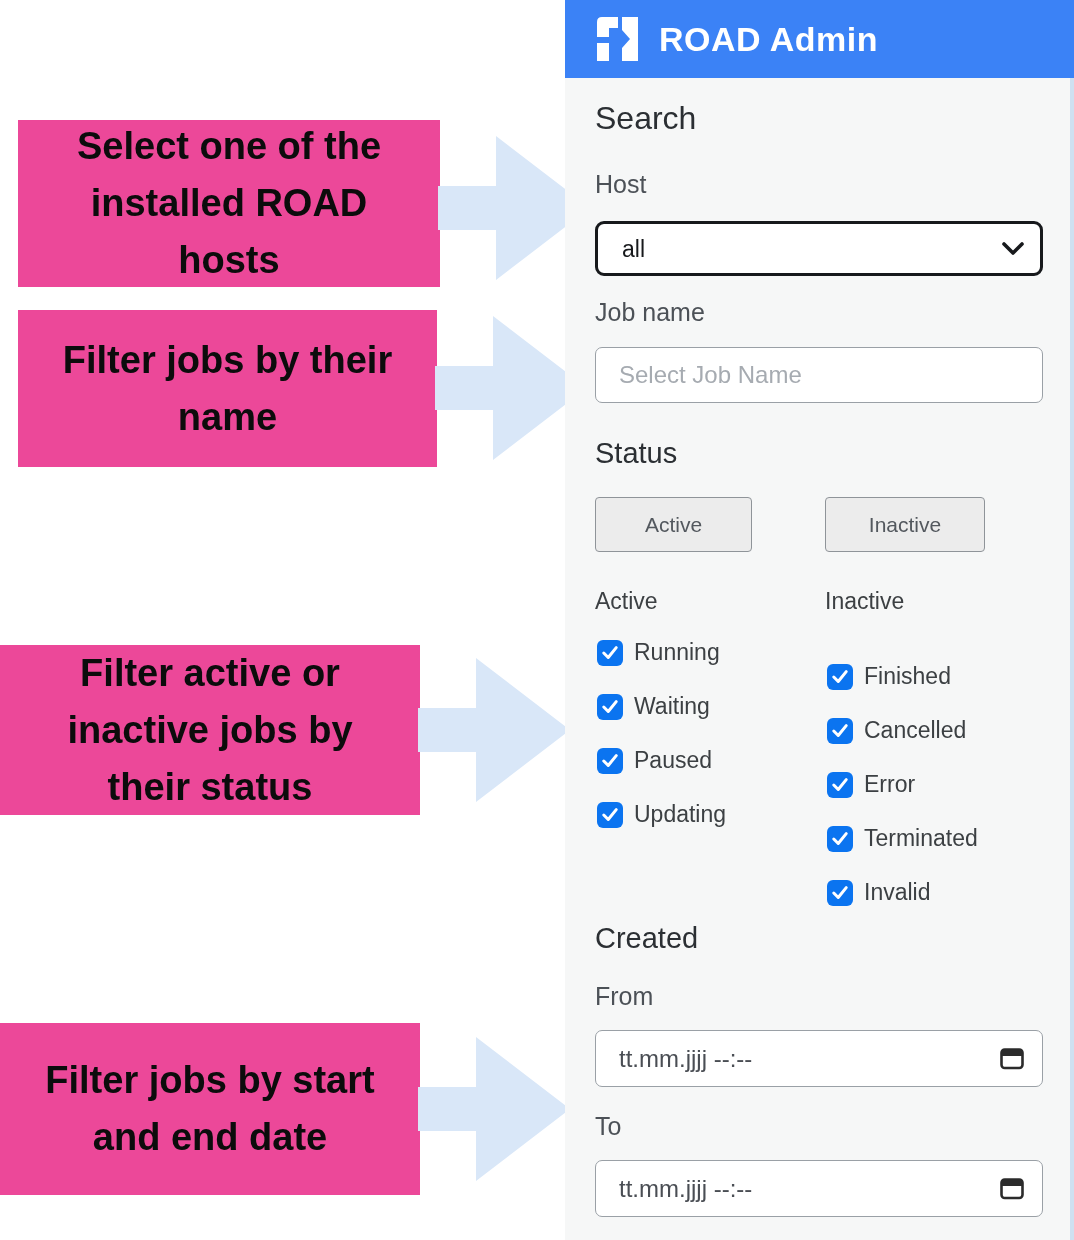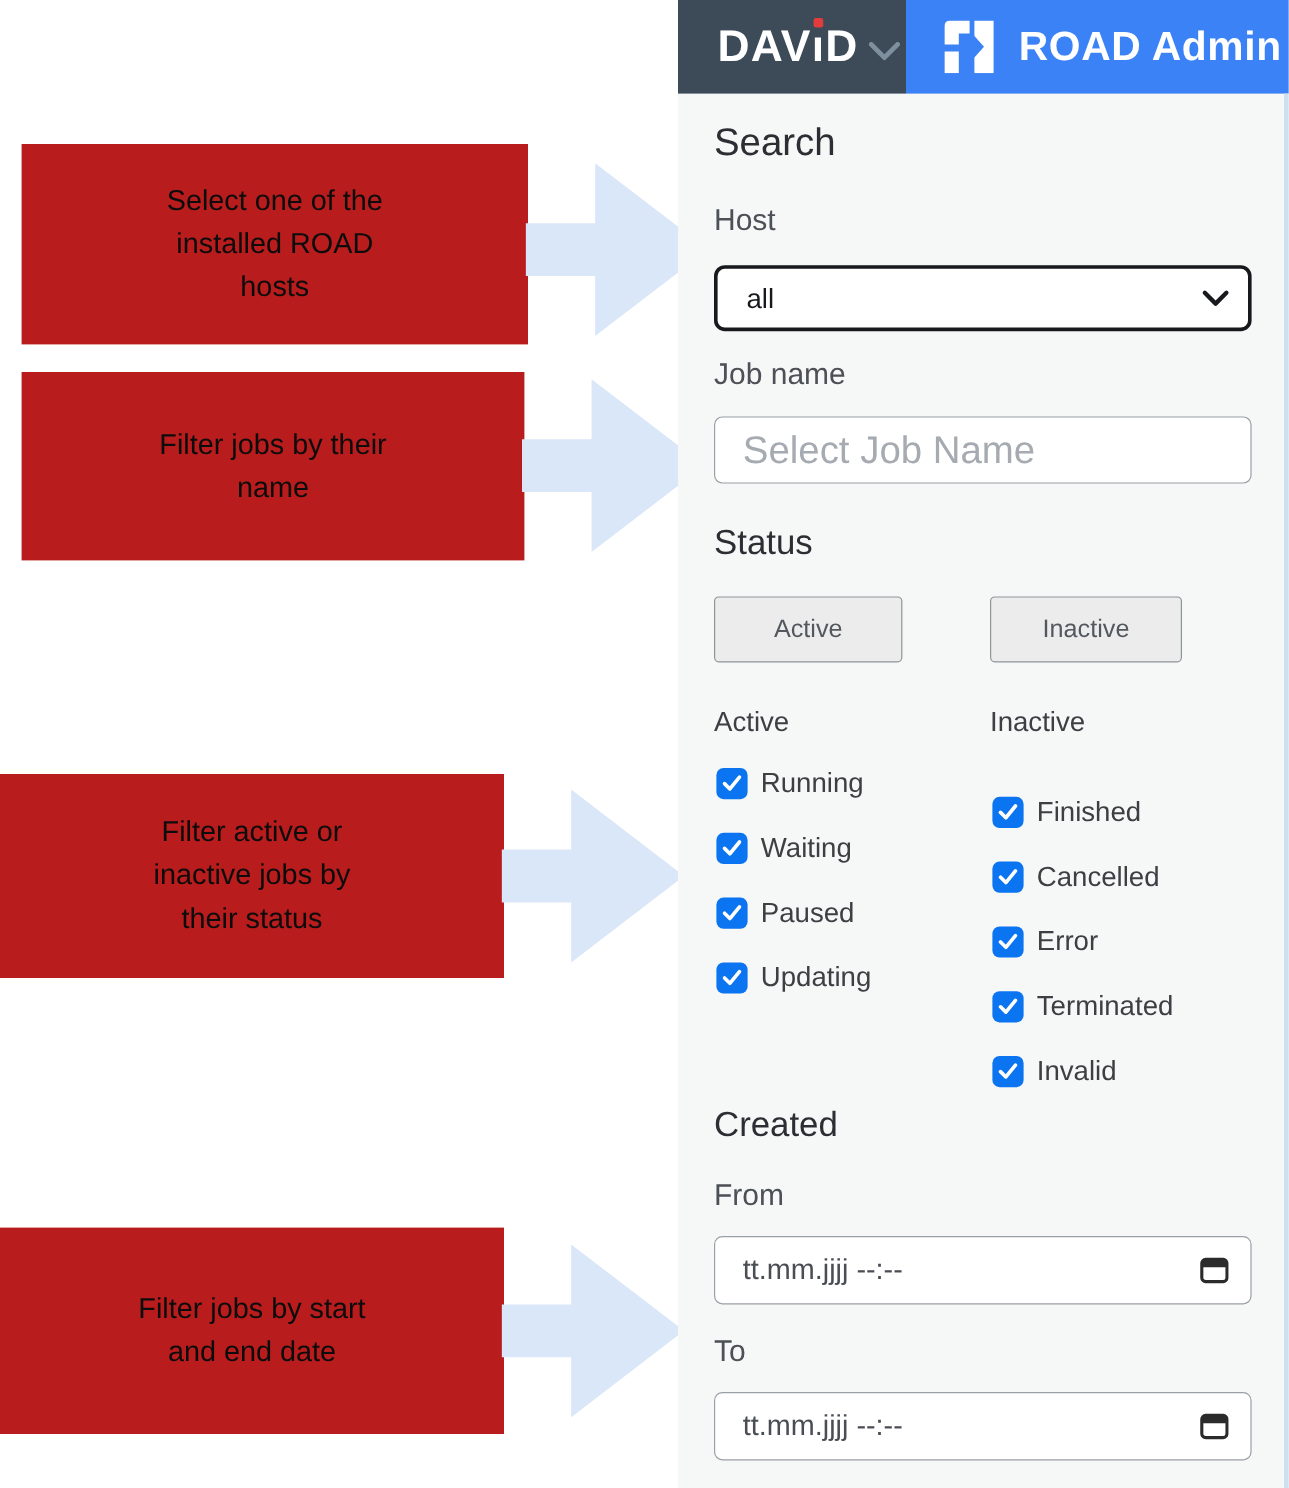--- a/index.html
+++ b/index.html
@@ -60,21 +60,21 @@
     font-size:23px; color:#17191c; padding:0 24px;
     appearance:none; -webkit-appearance:none;
   }
   .select-chev { position:absolute; right:18px; top:20px; pointer-events:none; }
 
   
   .jobname-input {
     position:absolute; left:30px; top:347px; width:448px; height:56px;
     background:#ffffff; border:1.5px solid #9aa0a6; border-radius:7px;
     font-family:"Liberation Sans", sans-serif;
-    font-size:32px; color:#3c4043; padding:0 23px;
+    font-size:24px; color:#3c4043; padding:0 23px;
   }
   .jobname-input::placeholder { color:#a6abb1; opacity:1; }
 
   
   .btn {
     position:absolute; height:55px; background:#ececec;
     border:1px solid #8f9499; border-radius:4px;
     font-family:"Liberation Sans", sans-serif;
     font-size:21px; color:#53585e;
     display:flex; align-items:center; justify-content:center;
@@ -104,23 +104,23 @@
   .date-box {
     width:100%; height:100%; background:#ffffff;
     border:1.5px solid #9aa0a6; border-radius:7px;
     display:flex; align-items:center; padding:16px 23px;
     font-size:24px; color:#4a4e54;
   }
   .cal-icon { position:absolute; right:19px; top:17px; }
 
   
   .callout {
-    position:absolute; background:#b91c1c;
+    position:absolute; background:#ec4899;
     display:flex; align-items:center; justify-content:center;
-    text-align:center; font-weight:normal; font-size:24px; line-height:1.5;
+    text-align:center; font-weight:bold; font-size:38px; line-height:1.5;
     color:#0c0c0c; white-space:pre-line;
   }
   .co1 { left:18px; top:120px; width:422px; height:167px; }
   .co2 { left:18px; top:310px; width:419px; height:157px; }
   .co3 { left:0;    top:645px; width:420px; height:170px; }
   .co4 { left:0;    top:1023px; width:420px; height:172px; }
 
   .arrow { position:absolute; }
   .ar1 { left:438px; top:128px; }
   .ar2 { left:435px; top:308px; }
@@ -150,30 +150,20 @@
 <svg class="arrow ar3" width="155" height="160" viewBox="0 0 155 160">
     <polygon points="0,58 58,58 58,8 152,80 58,152 58,102 0,102" fill="#d9e7f8"></polygon>
   </svg>
 <svg class="arrow ar4" width="155" height="160" viewBox="0 0 155 160">
     <polygon points="0,58 58,58 58,8 152,80 58,152 58,102 0,102" fill="#d9e7f8"></polygon>
   </svg>
 
 <div class="panel">
 
   <div class="hdr">
-    <div class="hdr-dark">
-      <span class="brand">
-          <span>DAV</span>
-          <span class="brand-i">ı</span>
-          <span>D</span>
-        </span>
-      <svg class="hdr-chev" width="26" height="16" viewBox="0 0 26 16">
-          <polyline points="2,2 13,13 24,2" fill="none" stroke="#7e909e" stroke-width="4" stroke-linecap="round" stroke-linejoin="round"></polyline>
-        </svg>
-    </div>
     <div class="hdr-blue">
       <svg width="48" height="44" viewBox="0 0 48 44">
         <path d="M0,20 V5 Q0,0 5,0 H21 V11 H12 V20 Z" fill="#ffffff"></path>
         <path d="M0,26 H12 V44 H0 Z" fill="#ffffff"></path>
         <path d="M25,0 H41 V44 H25 V31 L33,22 L25,13 Z" fill="#ffffff"></path>
       </svg>
       <span class="app-title">ROAD Admin</span>
     </div>
   </div>
 

